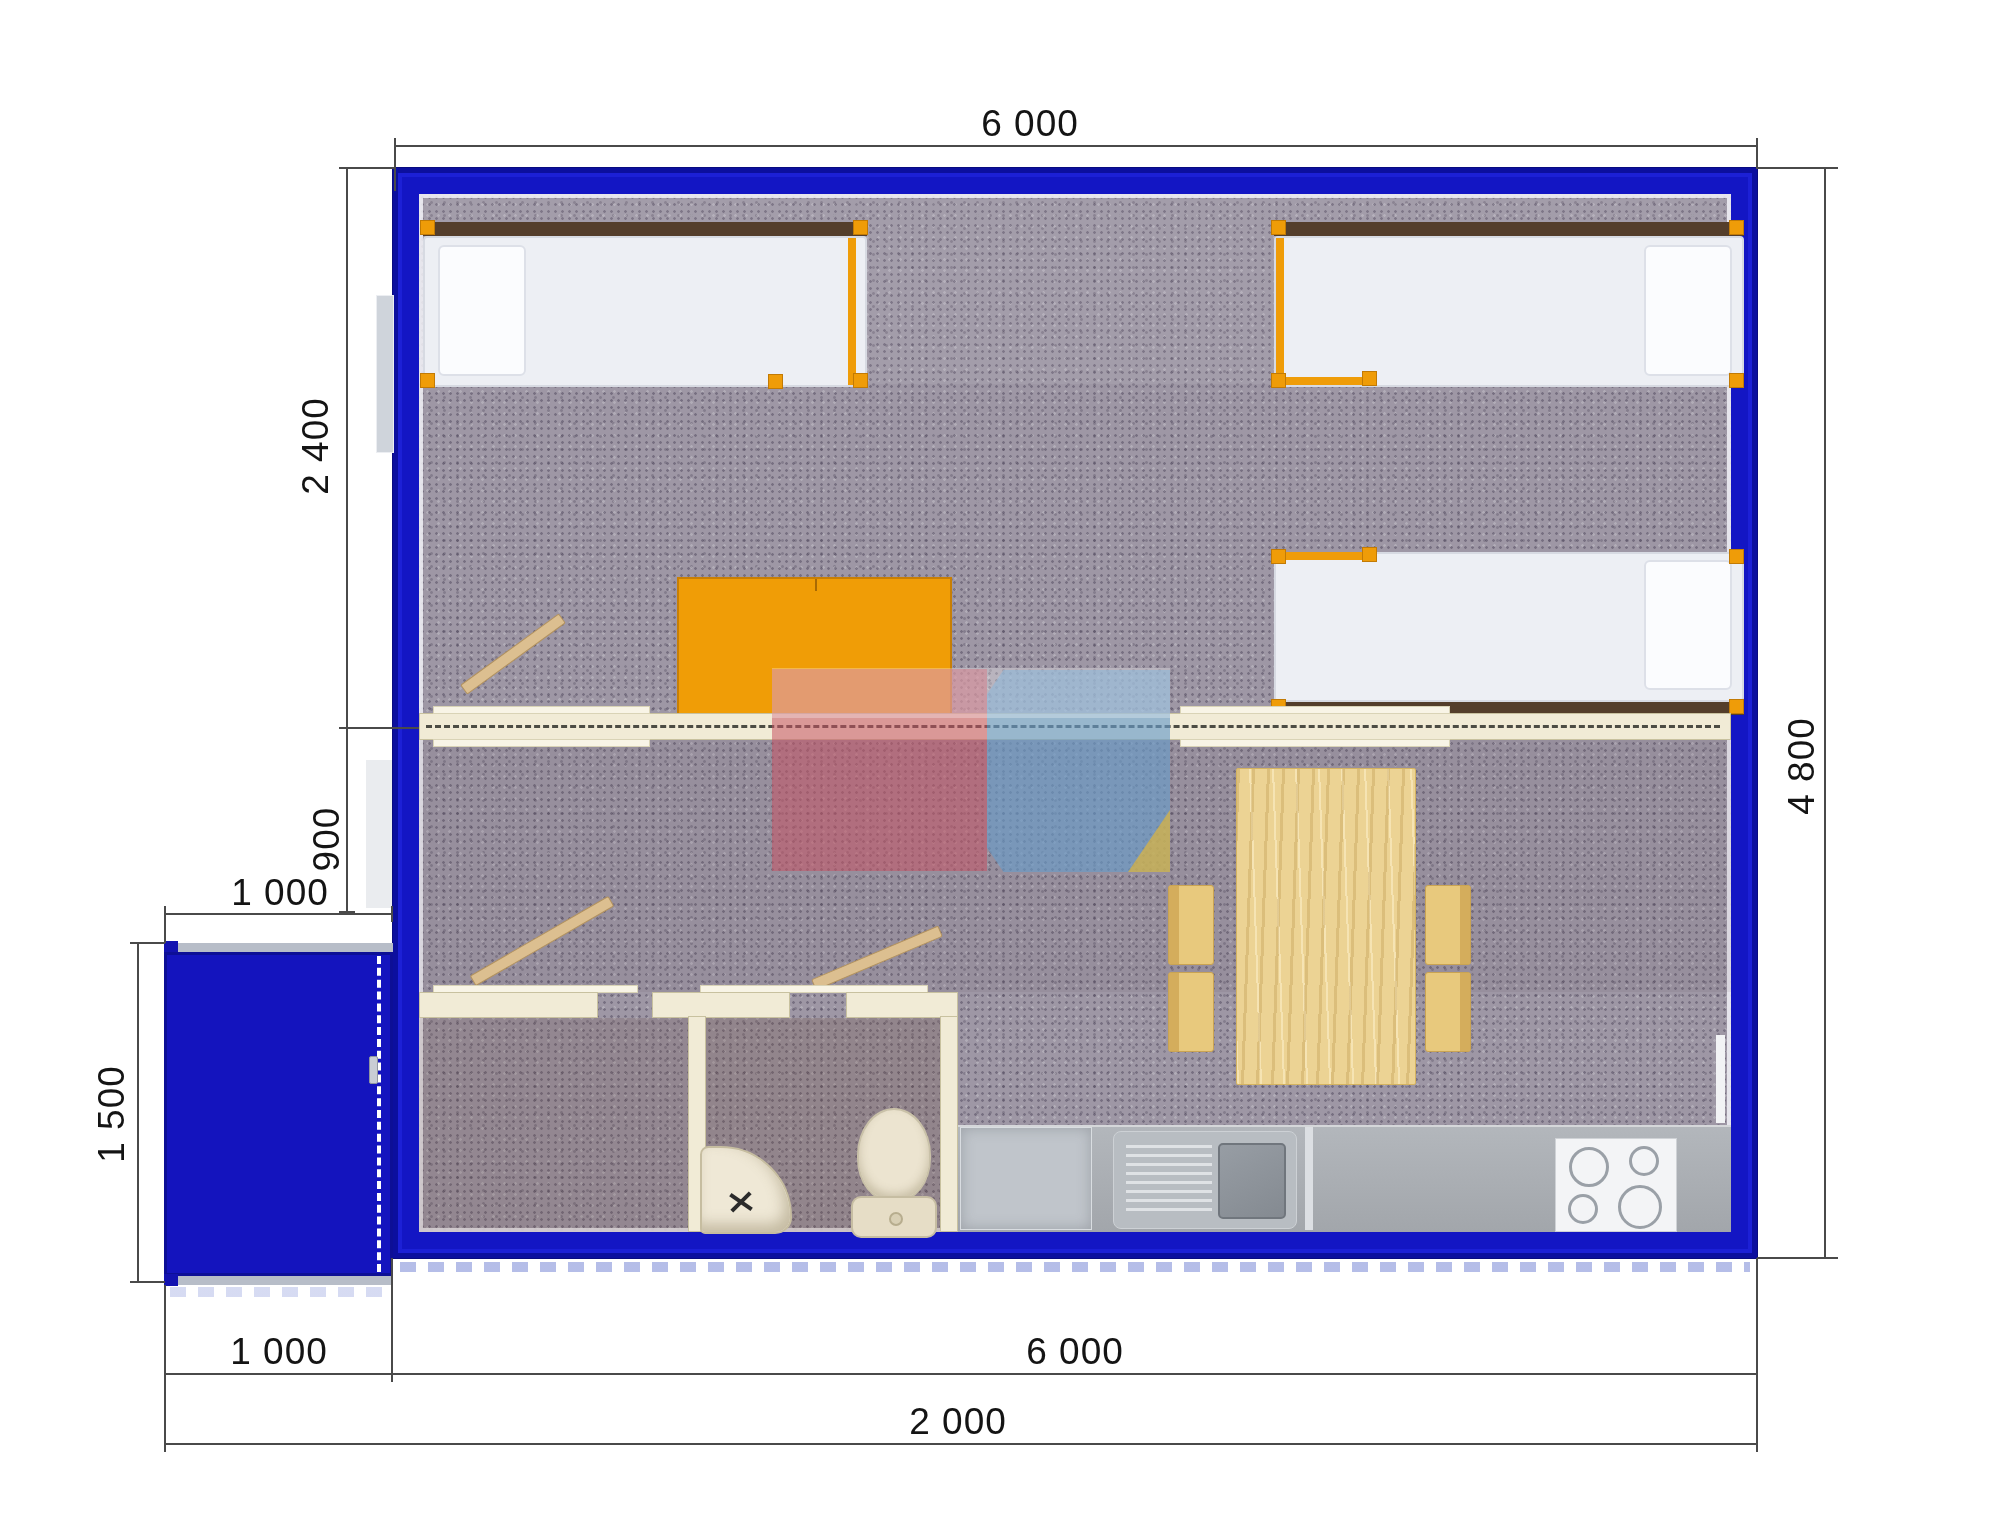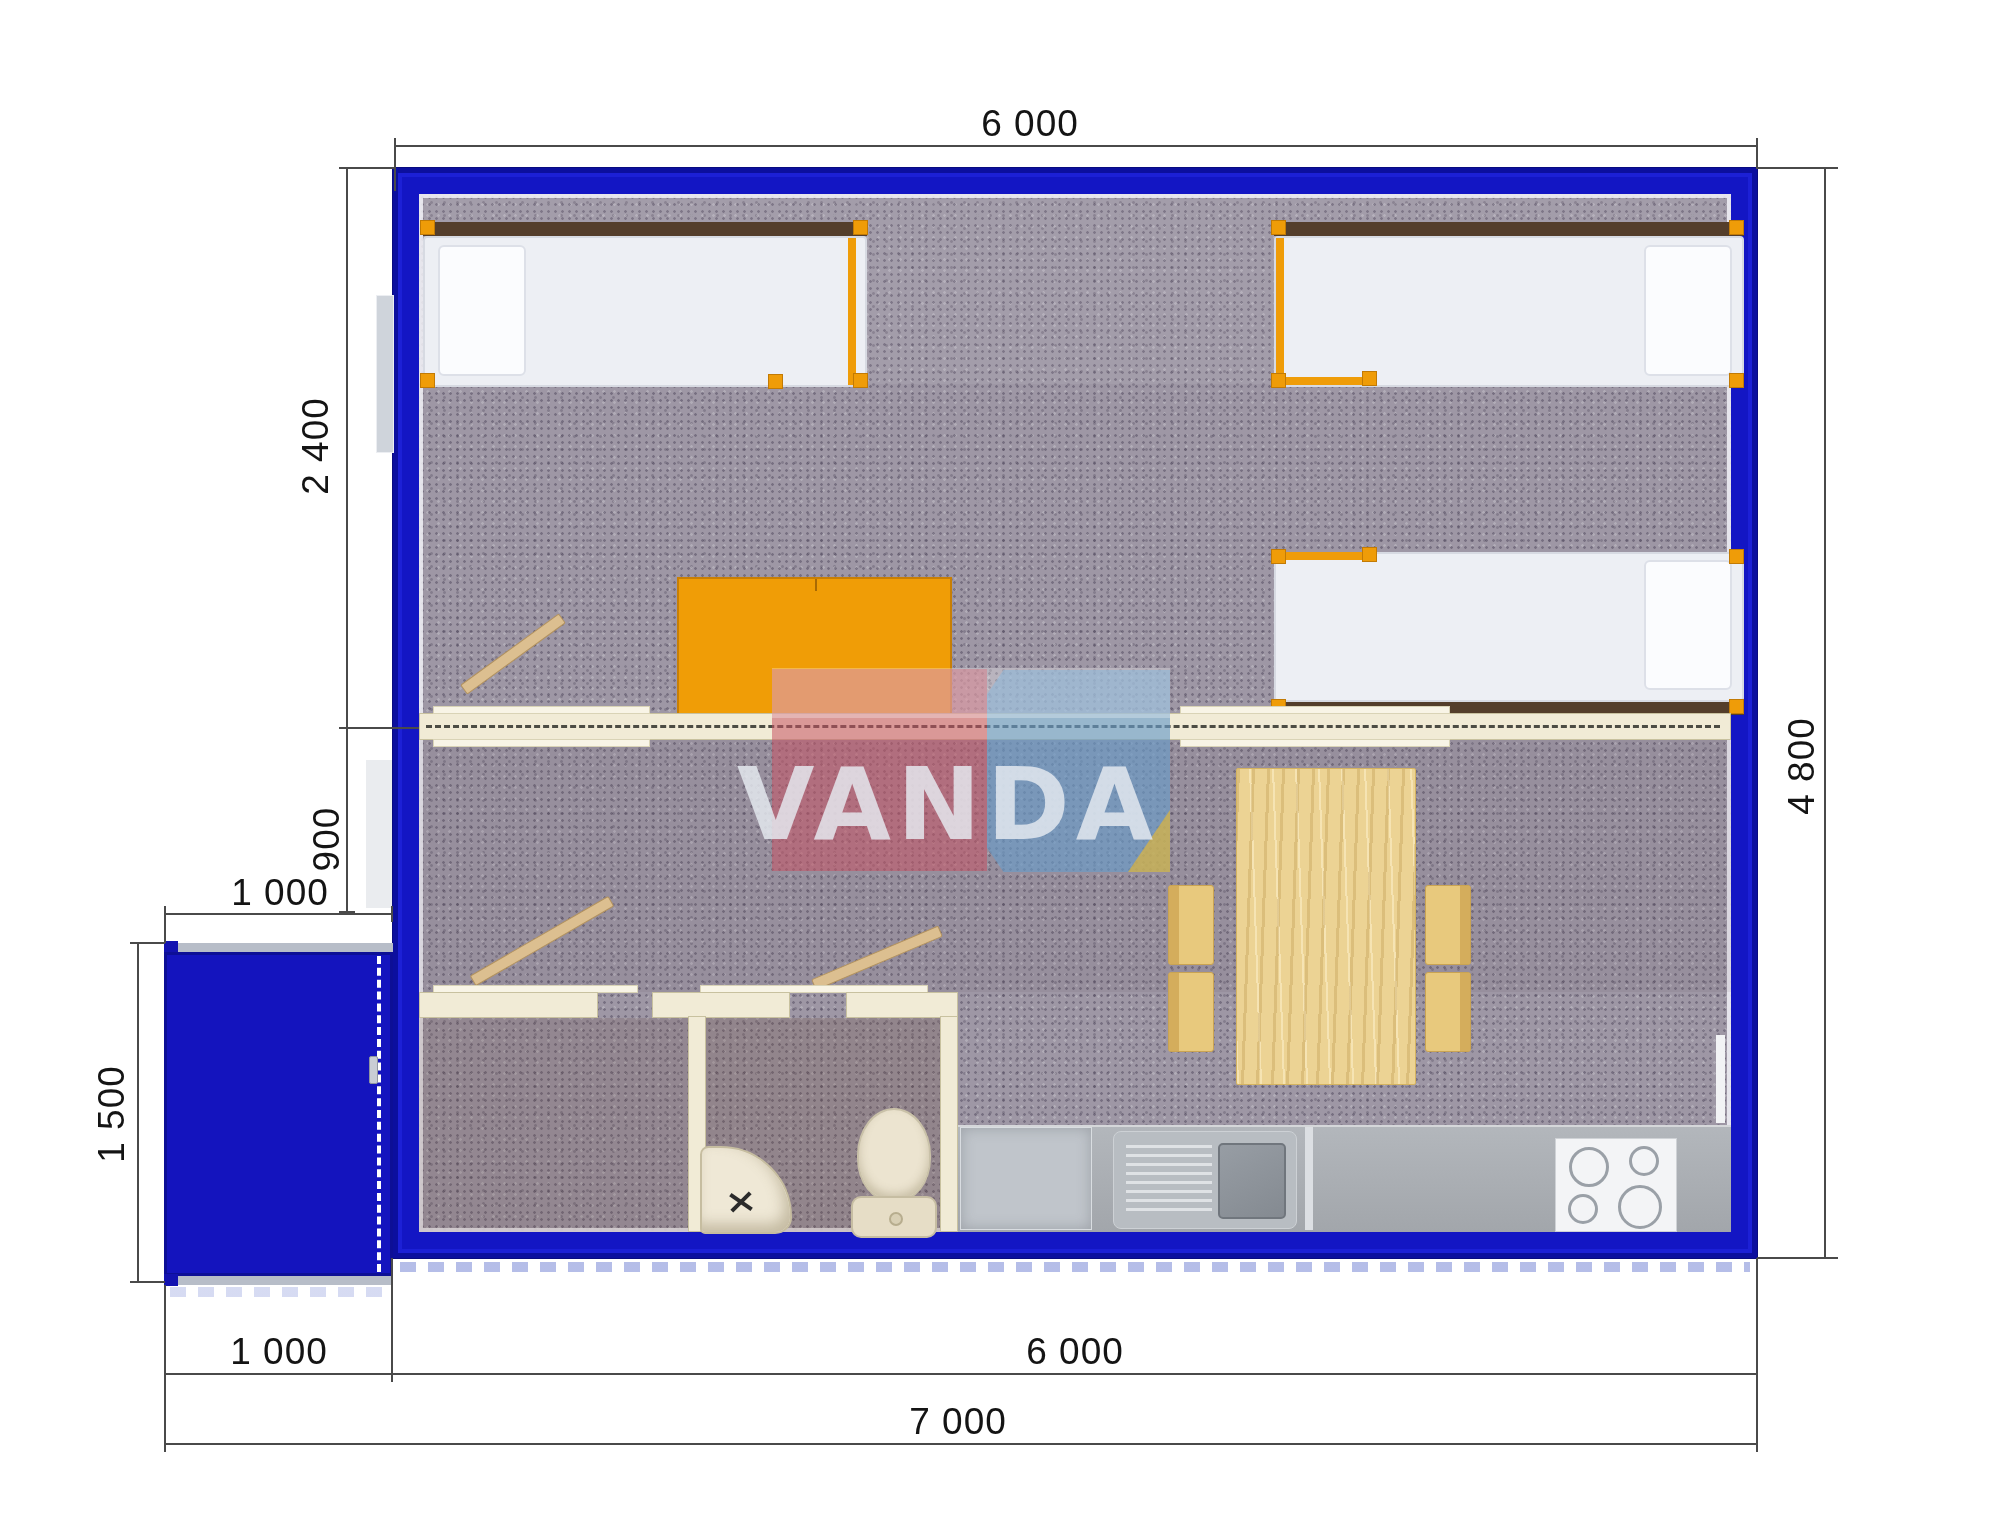--- a/index.html
+++ b/index.html
@@ -161,21 +161,20 @@
   <div class="chair" style="left:1425px;top:972px;">
       <div class="back" style="right:0;"></div>
     </div>
   <div class="abs" style="left:1236px;top:768px;width:180px;height:317px;background:#ecd394;border:1px solid #d4b360;box-sizing:border-box;border-radius:2px;background-image:repeating-linear-gradient(92deg,rgba(176,136,58,.28) 0 3px,rgba(0,0,0,0) 3px 15px),repeating-linear-gradient(88deg,rgba(255,244,210,.5) 0 2px,rgba(0,0,0,0) 2px 23px);"></div>
 
   <div class="wm" style="left:713px;top:658px;width:470px;height:222px;">
     <div class="wm" style="left:59px;top:11px;width:215px;height:202px;background:rgba(198,84,100,.55);"></div>
     <div class="wm" style="left:274px;top:12px;width:183px;height:202px;background:rgba(105,155,200,.65);clip-path:polygon(0 12%,9% 0,100% 0,100% 100%,9% 100%,0 88%);"></div>
     <div class="wm" style="left:415px;top:152px;width:42px;height:62px;background:rgba(236,186,44,.62);clip-path:polygon(100% 0,100% 100%,0 100%);"></div>
     <div class="wm" style="left:59px;top:10px;width:398px;height:50px;background:rgba(255,255,255,.28);"></div>
-    <div class="wm" style="left:0px;top:88px;width:470px;text-align:center;font-size:100px;font-weight:bold;letter-spacing:6px;color:rgba(230,235,242,.82);font-family:'DejaVu Sans',sans-serif;">VANDA</div>
   </div>
 
   <div class="abs" style="left:164px;top:943px;width:229px;height:9px;background:#b7bdc8;"></div>
   <div class="abs" style="left:164px;top:941px;width:14px;height:12px;background:#1212b0;"></div>
   <div class="abs" style="left:164px;top:952px;width:229px;height:324px;background:#1414be;box-shadow:inset 0 0 0 3px #0d0f96;">
     <div class="abs" style="left:213px;top:4px;width:0;height:316px;border-left:4px dashed #ffffff;"></div>
     <div class="abs" style="left:205px;top:104px;width:9px;height:28px;background:#c9cdd4;border:1px solid #8f959e;box-sizing:border-box;border-radius:2px;"></div>
   </div>
   <div class="abs" style="left:164px;top:1276px;width:229px;height:9px;background:#b7bdc8;"></div>
   <div class="abs" style="left:164px;top:1274px;width:14px;height:12px;background:#1212b0;"></div>
@@ -224,15 +223,15 @@
   <div class="tk" style="left:1756px;top:1366px;width:2px;height:16px;"></div>
   <div class="dline" style="left:164px;top:1285px;width:2px;height:160px;"></div>
   <div class="dline" style="left:391px;top:1258px;width:2px;height:115px;"></div>
   <div class="dline" style="left:1756px;top:1258px;width:2px;height:187px;"></div>
   <div class="dlabel" style="left:179px;top:1331px;">1 000</div>
   <div class="dlabel" style="left:975px;top:1331px;">6 000</div>
 
   <div class="dline" style="left:165px;top:1443px;width:1592px;height:2px;"></div>
   <div class="tk" style="left:164px;top:1436px;width:2px;height:16px;"></div>
   <div class="tk" style="left:1756px;top:1436px;width:2px;height:16px;"></div>
-  <div class="dlabel" style="left:858px;top:1401px;">7 000</div>
+  <div class="dlabel" style="left:858px;top:1401px;">2 000</div>
 
 </div>
 
 </body></html>

